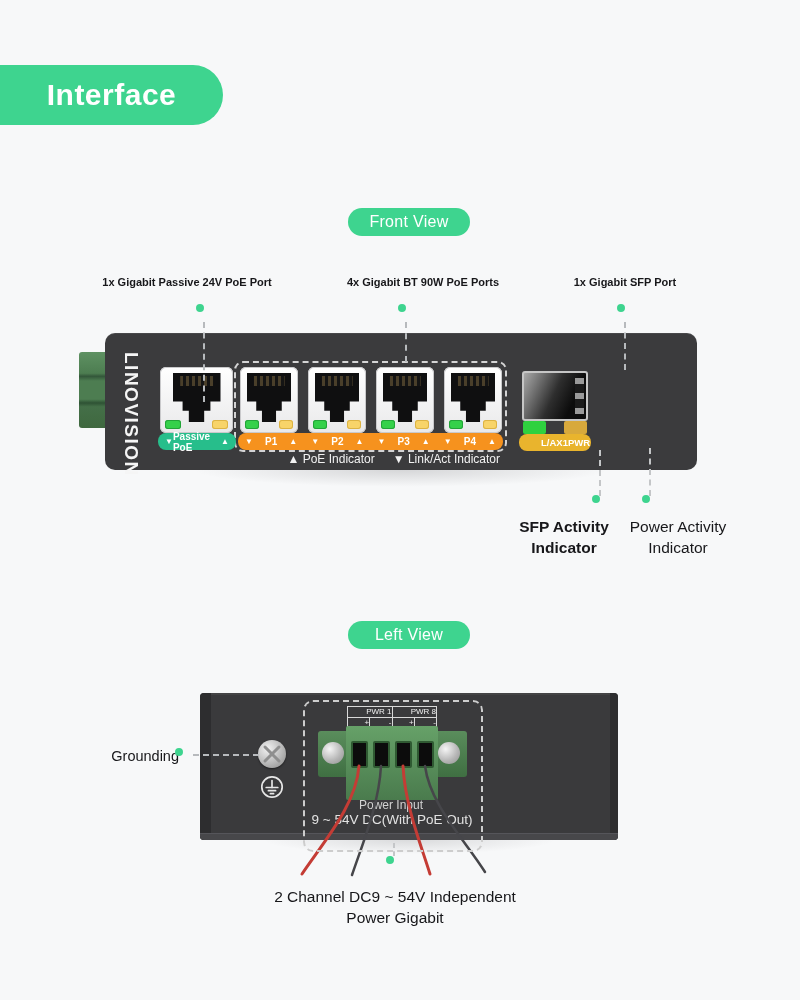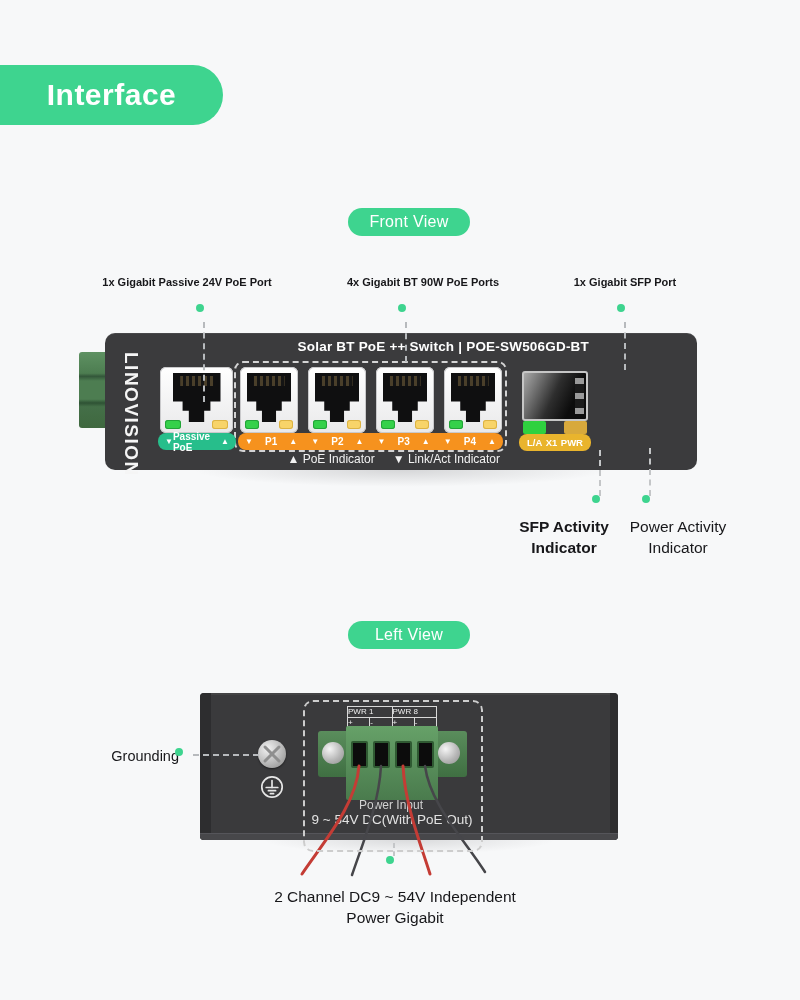--- a/index.html
+++ b/index.html
@@ -67,21 +67,21 @@
   .arr { font-size:8px; line-height:1; }
   .sfp-cage { position:absolute; left:417px; top:38px; width:66px; height:50px;
               border:2px solid #c6c6c6; border-radius:3px;
               background:linear-gradient(115deg,#a9a9a9 0%,#7c7c7c 18%,#2e2e2e 48%,#0c0c0c 75%); }
   .sfp-slots { position:absolute; right:2px; top:5px; width:9px; height:36px;
                background:repeating-linear-gradient(180deg,#9a9a9a 0 6px,#1b1b1b 6px 15px); }
   .sfp-led { position:absolute; top:88px; width:23px; height:13px; border-radius:2px; }
   .sfp-led.g { left:418px; background:#2fd13f; }
   .sfp-led.y { left:459px; background:#d8a93c; }
   .bar-gold { left:414px; top:101px; width:72px; background:#e9b42d;
-              justify-content:space-between; padding:0 8px; font-size:9.5px; }
+              justify-content:space-between; padding:0 22px; font-size:9.5px; }
   .legend { position:absolute; right:197px; top:119px; display:flex; gap:18px;
             color:#f2f2f2; font-size:12px; font-weight:500; white-space:nowrap; }
   .front-shadow { position:absolute; left:105px; top:470px; width:592px; height:24px;
                   background:radial-gradient(ellipse 50% 100% at 50% 0,rgba(40,40,45,.16),transparent 70%); }
 
   
   .left-device { position:absolute; left:200px; top:693px; width:418px; height:147px;
                  background:#3a3a3c; border-radius:4px; z-index:2;
                  box-shadow:inset 0 2px 0 rgba(255,255,255,.05); }
   .edge-l { position:absolute; left:0; top:0; width:11px; height:100%;
@@ -90,21 +90,21 @@
             background:#2e2e30; border-radius:0 4px 4px 0; }
   .edge-b { position:absolute; left:0; bottom:0; width:100%; height:7px;
             background:#47474a; border-top:1px solid #55555a; border-radius:0 0 4px 4px; }
   .gscrew { position:absolute; left:58px; top:47px; width:28px; height:28px; border-radius:50%;
             background:radial-gradient(circle at 35% 32%,#f2f2f2,#b9b9b9 55%,#878787 100%);
             box-shadow:0 1px 2px rgba(0,0,0,.5); }
   .gsym { position:absolute; left:60px; top:82px; width:24px; height:24px; }
   .pwr-dash { position:absolute; left:303px; top:700px; width:180px; height:152px;
               border:2px dashed #cdcdcd; border-radius:10px; z-index:5; }
   .pwr-table { position:absolute; left:347px; top:706px; width:90px; z-index:4;
-               color:#f0f0f0; font-size:8px; text-align:left; }
+               color:#f0f0f0; font-size:8px; text-align:right; }
   .pwr-row { display:flex; }
   .pwr-cell { border:1px solid #d9d9d9; line-height:10px; height:11px; }
   .pwr-cell.h { flex:2; border-bottom:none; }
   .pwr-cell.p { flex:1; }
   .pwr-cell + .pwr-cell { border-left:none; }
   .wings { position:absolute; left:318px; top:731px; width:149px; height:46px; z-index:3;
            background:linear-gradient(180deg,#5a8d5c,#3f6f42); border-radius:3px; }
   .screw { position:absolute; width:22px; height:22px; border-radius:50%;
            background:radial-gradient(circle at 35% 32%,#f5f5f5,#b5b5b5 58%,#8f8f8f 100%); }
   .tblock { position:absolute; left:346px; top:726px; width:92px; height:74px; z-index:4;
@@ -141,21 +141,20 @@
   <div class="donut" style="left:617px; top:304px;"></div>
 
   <div class="vdash" style="left:203px; top:322px; height:80px;"></div>
   <div class="vdash" style="left:405px; top:322px; height:40px;"></div>
   <div class="vdash" style="left:624px; top:322px; height:48px;"></div>
 
   <div class="stub"></div>
 
   <div class="front-device">
     <div class="brand-v">LINOVISION</div>
-    <div class="model-title">Solar BT PoE ++ Switch | POE-SW506GD-BT</div>
 
     <div class="group-dash"></div>
 
     <div class="port-frame wide">
       <div class="jack">
         <div class="pins"></div>
       </div>
       <div class="led green"></div>
       <div class="led yellow"></div>
     </div>

